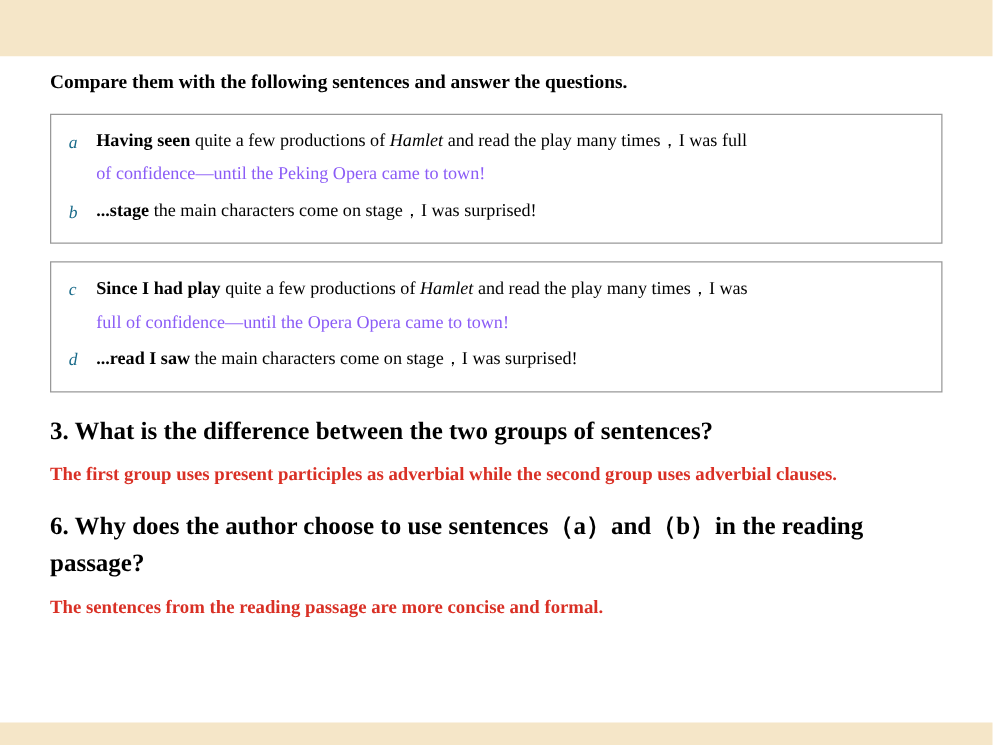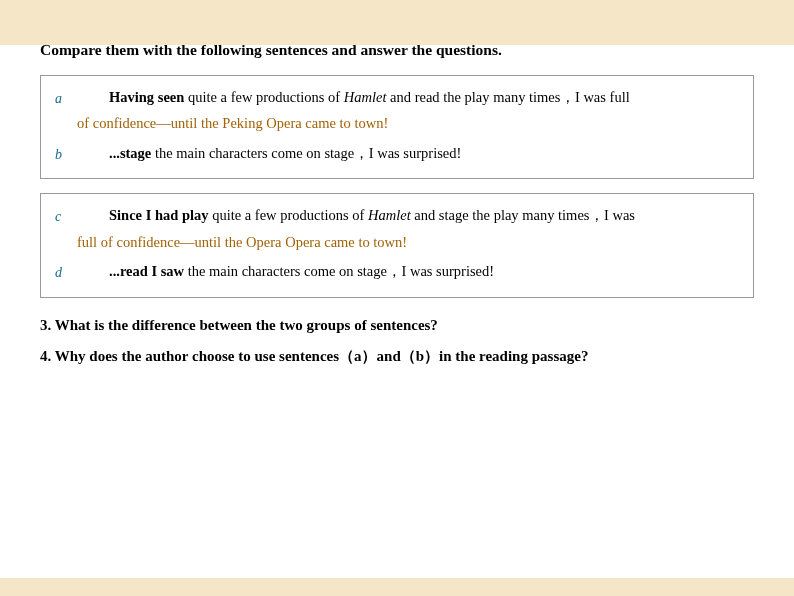--- a/index.html
+++ b/index.html
@@ -22,21 +22,21 @@
       width: 100%;
       height: 45px;
       background: #f5e6c8;
       position: absolute;
       top: 0;
       left: 0;
     }
 
     .main-content {
       position: absolute;
-      top: 39px;
+      top: 55px;
       left: 40px;
       right: 40px;
     }
 
     .instruction {
       font-size: 15.5px;
       font-weight: bold;
       color: #000;
       margin-bottom: 14px;
       line-height: 1.4;
@@ -61,45 +61,44 @@
       font-size: 14px;
       min-width: 22px;
       padding-top: 1px;
     }
 
     .sentence-text {
       font-size: 14.5px;
       color: #000;
       line-height: 1.6;
       flex: 1;
-      margin-left: 32px;
     }
 
     .sentence-text .bold {
       font-weight: bold;
     }
 
     .sentence-text .italic {
       font-style: italic;
     }
 
     .sentence-continuation {
       font-size: 14.5px;
-      color: #a16207;
+      color: #8b5cf6;
       line-height: 1.6;
       margin-left: 0px;
       padding-left: 0px;
     }
 
     .question-section {
       margin-top: 16px;
     }
 
     .question {
-      font-size: 15px;
+      font-size: 20px;
       font-weight: bold;
       color: #000;
       margin-bottom: 8px;
       line-height: 1.5;
     }
 
     .answer {
       font-size: 15px;
       font-weight: bold;
       color: #d93025;
@@ -138,32 +137,34 @@
       <span class="sentence-text">
         <span class="bold">...stage</span><span> the main characters come on stage，I was surprised!</span>
       </span>
     </div>
   </div>
 
   <div class="sentence-box">
     <div class="sentence-row">
       <span class="sentence-label">c</span>
       <span class="sentence-text">
-        <span class="bold">Since I had play</span><span> quite a few productions of </span><span class="italic">Hamlet</span><span> and stage the play many times，I was</span>
+        <span class="bold">Since I had play</span><span> quite a few productions of </span><span class="italic">Hamlet</span><span> and read the play many times，I was</span>
       </span>
     </div>
     <div class="sentence-continuation" style="padding-left: 22px; margin-bottom: 6px;">full of confidence—until the Opera Opera came to town!</div>
     <div class="sentence-row">
       <span class="sentence-label">d</span>
       <span class="sentence-text">
         <span class="bold">...read I saw</span><span> the main characters come on stage，I was surprised!</span>
       </span>
     </div>
   </div>
 
   <div class="question-section">
     <div class="question">3. What is the difference between the two groups of sentences?</div>
-    <div class="question">4. Why does the author choose to use sentences（a）and（b）in the reading passage?</div>
+    <div class="answer">The first group uses present participles as adverbial while the second group uses adverbial clauses.</div>
+    <div class="question">6. Why does the author choose to use sentences（a）and（b）in the reading passage?</div>
+    <div class="answer">The sentences from the reading passage are more concise and formal.</div>
   </div>
 
 </div>
 
 <div class="bottom-bar"></div>
 
 </body></html>

